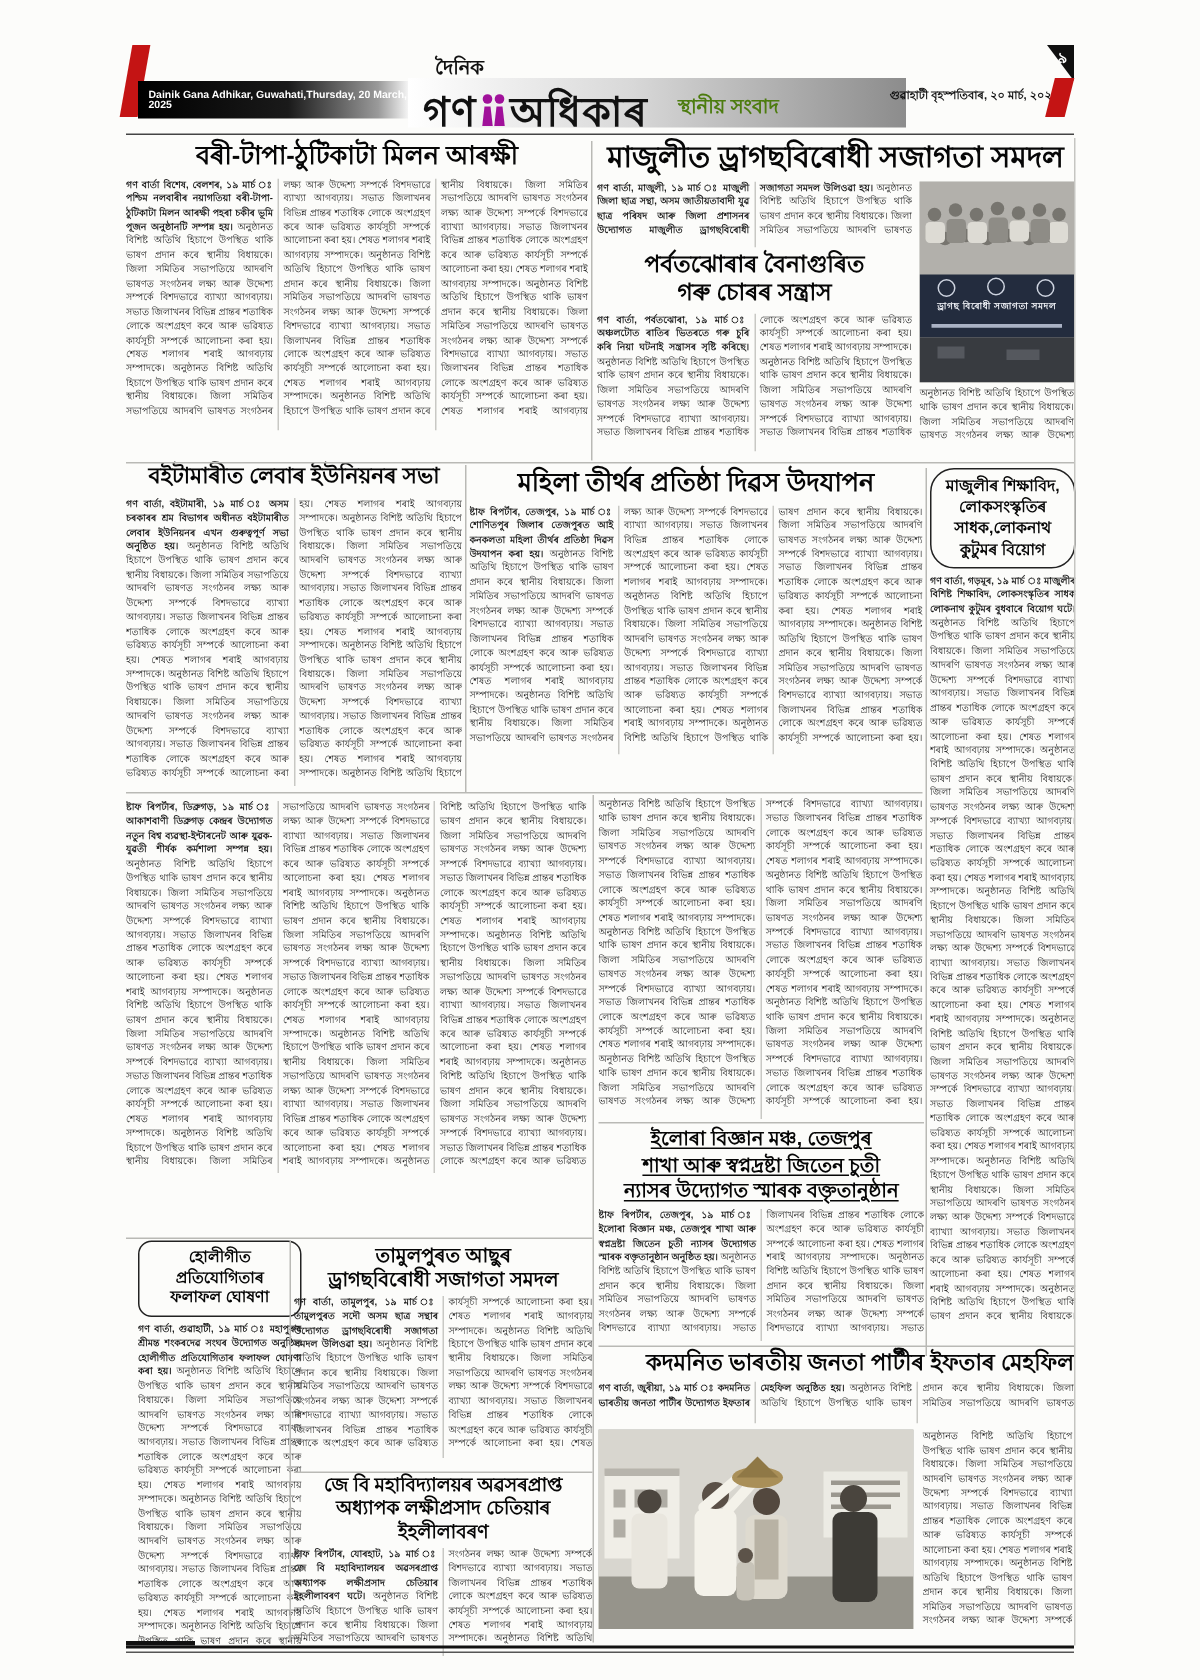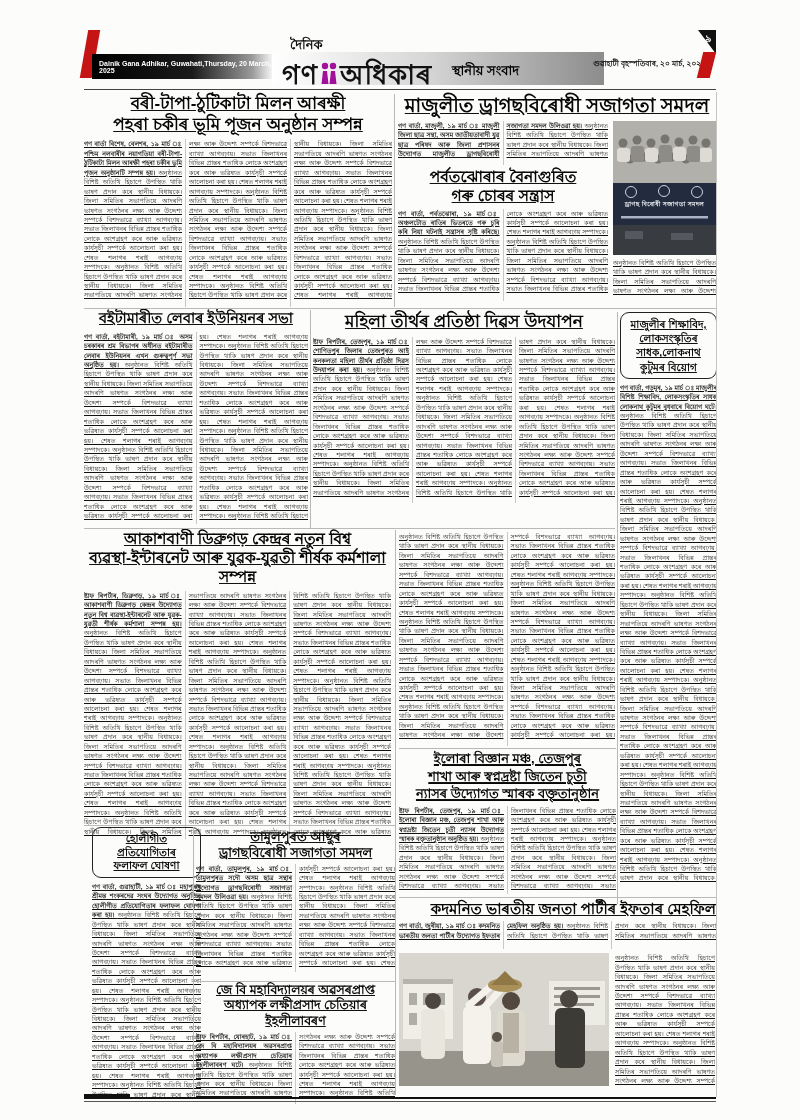--- a/index.html
+++ b/index.html
@@ -8,29 +8,29 @@
   
   .corner-red{position:absolute;background:#c41414;}
   .en-datebar{position:absolute;left:92px;top:54px;width:182px;height:25px;
       background:linear-gradient(90deg,#000 0%,#1a1a1a 55%,#9a9a9a 88%,#fdfdfd 100%);
       color:#fff;font-size:7px;font-weight:bold;display:flex;align-items:center;padding-left:7px;box-sizing:border-box;}
   .mast-strip{position:absolute;left:272px;top:52px;width:332px;height:33px;
       background:linear-gradient(90deg,#ffffff 0%,#d8d8d8 45%,#8c8c8c 100%);}
   .mast-small{position:absolute;left:290px;top:35px;font-size:13px;font-weight:bold;}
   .mast-main{position:absolute;left:282px;top:54px;font-size:27px;font-weight:bold;letter-spacing:1px;display:flex;align-items:center;}
   .mast-icon{display:inline-block;margin:0 2px;}
-  .section-label{position:absolute;left:452px;top:61px;font-size:13px;font-weight:bold;color:#000000;}
+  .section-label{position:absolute;left:452px;top:61px;font-size:13px;font-weight:bold;color:#4d7c0f;}
   .bn-date{position:absolute;left:590px;top:58px;width:116px;font-size:7.5px;text-align:right;font-weight:bold;}
   .pg-wedge{position:absolute;left:698px;top:30px;width:18px;height:24px;background:#101010;
       clip-path:polygon(25% 0,100% 0,100% 100%,0 0);}
   .pg-num{position:absolute;left:705px;top:31px;color:#fff;font-size:10px;font-weight:bold;}
   .pg-red{position:absolute;left:700px;top:52px;width:13px;height:26px;background:#c41414;transform:skewX(-14deg);}
   .header-rule{position:absolute;left:84px;top:89px;width:632px;height:1px;background:#444;}
   
-  .story{position:absolute;box-sizing:border-box;text-decoration:underline;}
+  .story{position:absolute;box-sizing:border-box;}
   .hl{font-weight:bold;text-align:center;line-height:1.22;color:#060606;}
   .body-txt{font-size:6.3px;line-height:1.5;text-align:justify;color:#1b1b1b;
       overflow:hidden;column-gap:7px;column-rule:1px solid #c8c8c4;column-fill:auto;word-break:break-word;}
   .dl{font-weight:bold;}
   .c1{column-count:1;} .c2{column-count:2;} .c3{column-count:3;}
   .boxed{border:1.5px solid #222;border-radius:9px;padding:4px 3px;}
   .u{text-decoration:underline;text-underline-offset:2px;}
   
   .vline{position:absolute;width:1px;background:#b9b9b5;}
   .hline{position:absolute;height:1px;background:#b9b9b5;}
@@ -74,21 +74,20 @@
   <div class="section-label">স্থানীয় সংবাদ</div>
   <div class="bn-date">গুৱাহাটী বৃহস্পতিবাৰ, ২০ মাৰ্চ, ২০২৫</div>
   <div class="pg-wedge"></div>
   <div class="pg-num">৯</div>
   <div class="pg-red"></div>
   <div class="header-rule"></div>
 
   <div class="story" style="left:84px;top:94px;width:308px;">
     <div class="hl" style="font-size:17px;">
       <div>বৰী-টাপা-ঠুটিকাটা মিলন আৰক্ষী</div>
-      <div>পহৰা চকীৰ ভূমি পূজন অনুষ্ঠান সম্পন্ন</div>
     </div>
     <div class="body-txt c3" style="height:168px;margin-top:4px;">
       <span class="dl">গণ বাৰ্তা বিশেষ, বেলশৰ, ১৯ মাৰ্চ ঃ পশ্চিম নলবাৰীৰ নয়াগতিয়া বৰী-টাপা-ঠুটিকাটা মিলন আৰক্ষী পহৰা চকীৰ ভূমি পূজন অনুষ্ঠানটি সম্পন্ন হয়। </span>
       <span>অনুষ্ঠানত বিশিষ্ট অতিথি হিচাপে উপস্থিত থাকি ভাষণ প্ৰদান কৰে স্থানীয় বিধায়কে। জিলা সমিতিৰ সভাপতিয়ে আদৰণি ভাষণত সংগঠনৰ লক্ষ্য আৰু উদ্দেশ্য সম্পৰ্কে বিশদভাৱে ব্যাখ্যা আগবঢ়ায়। সভাত জিলাখনৰ বিভিন্ন প্ৰান্তৰ শতাধিক লোকে অংশগ্ৰহণ কৰে আৰু ভৱিষ্যত কাৰ্যসূচী সম্পৰ্কে আলোচনা কৰা হয়। শেষত শলাগৰ শৰাই আগবঢ়ায় সম্পাদকে। অনুষ্ঠানত বিশিষ্ট অতিথি হিচাপে উপস্থিত থাকি ভাষণ প্ৰদান কৰে স্থানীয় বিধায়কে। জিলা সমিতিৰ সভাপতিয়ে আদৰণি ভাষণত সংগঠনৰ লক্ষ্য আৰু উদ্দেশ্য সম্পৰ্কে বিশদভাৱে ব্যাখ্যা আগবঢ়ায়। সভাত জিলাখনৰ বিভিন্ন প্ৰান্তৰ শতাধিক লোকে অংশগ্ৰহণ কৰে আৰু ভৱিষ্যত কাৰ্যসূচী সম্পৰ্কে আলোচনা কৰা হয়। শেষত শলাগৰ শৰাই আগবঢ়ায় সম্পাদকে। অনুষ্ঠানত বিশিষ্ট অতিথি হিচাপে উপস্থিত থাকি ভাষণ প্ৰদান কৰে স্থানীয় বিধায়কে। জিলা সমিতিৰ সভাপতিয়ে আদৰণি ভাষণত সংগঠনৰ লক্ষ্য আৰু উদ্দেশ্য সম্পৰ্কে বিশদভাৱে ব্যাখ্যা আগবঢ়ায়। সভাত জিলাখনৰ বিভিন্ন প্ৰান্তৰ শতাধিক লোকে অংশগ্ৰহণ কৰে আৰু ভৱিষ্যত কাৰ্যসূচী সম্পৰ্কে আলোচনা কৰা হয়। শেষত শলাগৰ শৰাই আগবঢ়ায় সম্পাদকে। অনুষ্ঠানত বিশিষ্ট অতিথি হিচাপে উপস্থিত থাকি ভাষণ প্ৰদান কৰে স্থানীয় বিধায়কে। জিলা সমিতিৰ সভাপতিয়ে আদৰণি ভাষণত সংগঠনৰ লক্ষ্য আৰু উদ্দেশ্য সম্পৰ্কে বিশদভাৱে ব্যাখ্যা আগবঢ়ায়। সভাত জিলাখনৰ বিভিন্ন প্ৰান্তৰ শতাধিক লোকে অংশগ্ৰহণ কৰে আৰু ভৱিষ্যত কাৰ্যসূচী সম্পৰ্কে আলোচনা কৰা হয়। শেষত শলাগৰ শৰাই আগবঢ়ায় সম্পাদকে। অনুষ্ঠানত বিশিষ্ট অতিথি হিচাপে উপস্থিত থাকি ভাষণ প্ৰদান কৰে স্থানীয় বিধায়কে। জিলা সমিতিৰ সভাপতিয়ে আদৰণি ভাষণত সংগঠনৰ লক্ষ্য আৰু উদ্দেশ্য সম্পৰ্কে বিশদভাৱে ব্যাখ্যা আগবঢ়ায়। সভাত জিলাখনৰ বিভিন্ন প্ৰান্তৰ শতাধিক লোকে অংশগ্ৰহণ কৰে আৰু ভৱিষ্যত কাৰ্যসূচী সম্পৰ্কে আলোচনা কৰা হয়। শেষত শলাগৰ শৰাই আগবঢ়ায় সম্পাদকে। অনুষ্ঠানত বিশিষ্ট অতিথি হিচাপে উপস্থিত থাকি ভাষণ প্ৰদান কৰে স্থানীয় বিধায়কে। জিলা সমিতিৰ সভাপতিয়ে আদৰণি ভাষণত সংগঠনৰ লক্ষ্য আৰু উদ্দেশ্য সম্পৰ্কে বিশদভাৱে ব্যাখ্যা আগবঢ়ায়। সভাত জিলাখনৰ বিভিন্ন প্ৰান্তৰ শতাধিক লোকে অংশগ্ৰহণ কৰে আৰু ভৱিষ্যত কাৰ্যসূচী সম্পৰ্কে আলোচনা কৰা হয়। শেষত শলাগৰ শৰাই আগবঢ়ায় সম্পাদকে। </span>
     </div>
   </div>
 
   <div class="story" style="left:398px;top:94px;width:318px;">
     <div class="hl" style="font-size:19.5px;">মাজুলীত ড্ৰাগছবিৰোধী সজাগতা সমদল</div>
     <div class="s2row">
@@ -172,37 +171,33 @@
     </div>
   </div>
 
   <div class="story" style="left:399px;top:532px;width:216px;">
     <div class="body-txt c2" style="height:214px;">
       <span>অনুষ্ঠানত বিশিষ্ট অতিথি হিচাপে উপস্থিত থাকি ভাষণ প্ৰদান কৰে স্থানীয় বিধায়কে। জিলা সমিতিৰ সভাপতিয়ে আদৰণি ভাষণত সংগঠনৰ লক্ষ্য আৰু উদ্দেশ্য সম্পৰ্কে বিশদভাৱে ব্যাখ্যা আগবঢ়ায়। সভাত জিলাখনৰ বিভিন্ন প্ৰান্তৰ শতাধিক লোকে অংশগ্ৰহণ কৰে আৰু ভৱিষ্যত কাৰ্যসূচী সম্পৰ্কে আলোচনা কৰা হয়। শেষত শলাগৰ শৰাই আগবঢ়ায় সম্পাদকে। অনুষ্ঠানত বিশিষ্ট অতিথি হিচাপে উপস্থিত থাকি ভাষণ প্ৰদান কৰে স্থানীয় বিধায়কে। জিলা সমিতিৰ সভাপতিয়ে আদৰণি ভাষণত সংগঠনৰ লক্ষ্য আৰু উদ্দেশ্য সম্পৰ্কে বিশদভাৱে ব্যাখ্যা আগবঢ়ায়। সভাত জিলাখনৰ বিভিন্ন প্ৰান্তৰ শতাধিক লোকে অংশগ্ৰহণ কৰে আৰু ভৱিষ্যত কাৰ্যসূচী সম্পৰ্কে আলোচনা কৰা হয়। শেষত শলাগৰ শৰাই আগবঢ়ায় সম্পাদকে। অনুষ্ঠানত বিশিষ্ট অতিথি হিচাপে উপস্থিত থাকি ভাষণ প্ৰদান কৰে স্থানীয় বিধায়কে। জিলা সমিতিৰ সভাপতিয়ে আদৰণি ভাষণত সংগঠনৰ লক্ষ্য আৰু উদ্দেশ্য সম্পৰ্কে বিশদভাৱে ব্যাখ্যা আগবঢ়ায়। সভাত জিলাখনৰ বিভিন্ন প্ৰান্তৰ শতাধিক লোকে অংশগ্ৰহণ কৰে আৰু ভৱিষ্যত কাৰ্যসূচী সম্পৰ্কে আলোচনা কৰা হয়। শেষত শলাগৰ শৰাই আগবঢ়ায় সম্পাদকে। অনুষ্ঠানত বিশিষ্ট অতিথি হিচাপে উপস্থিত থাকি ভাষণ প্ৰদান কৰে স্থানীয় বিধায়কে। জিলা সমিতিৰ সভাপতিয়ে আদৰণি ভাষণত সংগঠনৰ লক্ষ্য আৰু উদ্দেশ্য সম্পৰ্কে বিশদভাৱে ব্যাখ্যা আগবঢ়ায়। সভাত জিলাখনৰ বিভিন্ন প্ৰান্তৰ শতাধিক লোকে অংশগ্ৰহণ কৰে আৰু ভৱিষ্যত কাৰ্যসূচী সম্পৰ্কে আলোচনা কৰা হয়। শেষত শলাগৰ শৰাই আগবঢ়ায় সম্পাদকে। অনুষ্ঠানত বিশিষ্ট অতিথি হিচাপে উপস্থিত থাকি ভাষণ প্ৰদান কৰে স্থানীয় বিধায়কে। জিলা সমিতিৰ সভাপতিয়ে আদৰণি ভাষণত সংগঠনৰ লক্ষ্য আৰু উদ্দেশ্য সম্পৰ্কে বিশদভাৱে ব্যাখ্যা আগবঢ়ায়। সভাত জিলাখনৰ বিভিন্ন প্ৰান্তৰ শতাধিক লোকে অংশগ্ৰহণ কৰে আৰু ভৱিষ্যত কাৰ্যসূচী সম্পৰ্কে আলোচনা কৰা হয়। শেষত শলাগৰ শৰাই আগবঢ়ায় সম্পাদকে। অনুষ্ঠানত বিশিষ্ট অতিথি হিচাপে উপস্থিত থাকি ভাষণ প্ৰদান কৰে স্থানীয় বিধায়কে। জিলা সমিতিৰ সভাপতিয়ে আদৰণি ভাষণত সংগঠনৰ লক্ষ্য আৰু উদ্দেশ্য সম্পৰ্কে বিশদভাৱে ব্যাখ্যা আগবঢ়ায়। সভাত জিলাখনৰ বিভিন্ন প্ৰান্তৰ শতাধিক লোকে অংশগ্ৰহণ কৰে আৰু ভৱিষ্যত কাৰ্যসূচী সম্পৰ্কে আলোচনা কৰা হয়। শেষত শলাগৰ শৰাই আগবঢ়ায় সম্পাদকে। </span>
     </div>
   </div>
 
   <div class="story" style="left:620px;top:312px;width:97px;">
-    <div class="boxed hl" style="font-size:10.5px;line-height:1.35;">
+    <div class="boxed hl" style="font-size:10.5px;line-height:1.35;border-radius:16px;">
       <div>মাজুলীৰ শিক্ষাবিদ,</div>
       <div>লোকসংস্কৃতিৰ</div>
       <div>সাধক,লোকনাথ</div>
       <div>কুটুমৰ বিয়োগ</div>
     </div>
     <div class="body-txt c1" style="height:508px;margin-top:4px;">
       <span class="dl">গণ বাৰ্তা, গড়মূৰ, ১৯ মাৰ্চ ঃ মাজুলীৰ বিশিষ্ট শিক্ষাবিদ, লোকসংস্কৃতিৰ সাধক লোকনাথ কুটুমৰ বুধবাৰে বিয়োগ ঘটে। </span>
       <span>অনুষ্ঠানত বিশিষ্ট অতিথি হিচাপে উপস্থিত থাকি ভাষণ প্ৰদান কৰে স্থানীয় বিধায়কে। জিলা সমিতিৰ সভাপতিয়ে আদৰণি ভাষণত সংগঠনৰ লক্ষ্য আৰু উদ্দেশ্য সম্পৰ্কে বিশদভাৱে ব্যাখ্যা আগবঢ়ায়। সভাত জিলাখনৰ বিভিন্ন প্ৰান্তৰ শতাধিক লোকে অংশগ্ৰহণ কৰে আৰু ভৱিষ্যত কাৰ্যসূচী সম্পৰ্কে আলোচনা কৰা হয়। শেষত শলাগৰ শৰাই আগবঢ়ায় সম্পাদকে। অনুষ্ঠানত বিশিষ্ট অতিথি হিচাপে উপস্থিত থাকি ভাষণ প্ৰদান কৰে স্থানীয় বিধায়কে। জিলা সমিতিৰ সভাপতিয়ে আদৰণি ভাষণত সংগঠনৰ লক্ষ্য আৰু উদ্দেশ্য সম্পৰ্কে বিশদভাৱে ব্যাখ্যা আগবঢ়ায়। সভাত জিলাখনৰ বিভিন্ন প্ৰান্তৰ শতাধিক লোকে অংশগ্ৰহণ কৰে আৰু ভৱিষ্যত কাৰ্যসূচী সম্পৰ্কে আলোচনা কৰা হয়। শেষত শলাগৰ শৰাই আগবঢ়ায় সম্পাদকে। অনুষ্ঠানত বিশিষ্ট অতিথি হিচাপে উপস্থিত থাকি ভাষণ প্ৰদান কৰে স্থানীয় বিধায়কে। জিলা সমিতিৰ সভাপতিয়ে আদৰণি ভাষণত সংগঠনৰ লক্ষ্য আৰু উদ্দেশ্য সম্পৰ্কে বিশদভাৱে ব্যাখ্যা আগবঢ়ায়। সভাত জিলাখনৰ বিভিন্ন প্ৰান্তৰ শতাধিক লোকে অংশগ্ৰহণ কৰে আৰু ভৱিষ্যত কাৰ্যসূচী সম্পৰ্কে আলোচনা কৰা হয়। শেষত শলাগৰ শৰাই আগবঢ়ায় সম্পাদকে। অনুষ্ঠানত বিশিষ্ট অতিথি হিচাপে উপস্থিত থাকি ভাষণ প্ৰদান কৰে স্থানীয় বিধায়কে। জিলা সমিতিৰ সভাপতিয়ে আদৰণি ভাষণত সংগঠনৰ লক্ষ্য আৰু উদ্দেশ্য সম্পৰ্কে বিশদভাৱে ব্যাখ্যা আগবঢ়ায়। সভাত জিলাখনৰ বিভিন্ন প্ৰান্তৰ শতাধিক লোকে অংশগ্ৰহণ কৰে আৰু ভৱিষ্যত কাৰ্যসূচী সম্পৰ্কে আলোচনা কৰা হয়। শেষত শলাগৰ শৰাই আগবঢ়ায় সম্পাদকে। অনুষ্ঠানত বিশিষ্ট অতিথি হিচাপে উপস্থিত থাকি ভাষণ প্ৰদান কৰে স্থানীয় বিধায়কে। জিলা সমিতিৰ সভাপতিয়ে আদৰণি ভাষণত সংগঠনৰ লক্ষ্য আৰু উদ্দেশ্য সম্পৰ্কে বিশদভাৱে ব্যাখ্যা আগবঢ়ায়। সভাত জিলাখনৰ বিভিন্ন প্ৰান্তৰ শতাধিক লোকে অংশগ্ৰহণ কৰে আৰু ভৱিষ্যত কাৰ্যসূচী সম্পৰ্কে আলোচনা কৰা হয়। শেষত শলাগৰ শৰাই আগবঢ়ায় সম্পাদকে। অনুষ্ঠানত বিশিষ্ট অতিথি হিচাপে উপস্থিত থাকি ভাষণ প্ৰদান কৰে স্থানীয় বিধায়কে। জিলা সমিতিৰ সভাপতিয়ে আদৰণি ভাষণত সংগঠনৰ লক্ষ্য আৰু উদ্দেশ্য সম্পৰ্কে বিশদভাৱে ব্যাখ্যা আগবঢ়ায়। সভাত জিলাখনৰ বিভিন্ন প্ৰান্তৰ শতাধিক লোকে অংশগ্ৰহণ কৰে আৰু ভৱিষ্যত কাৰ্যসূচী সম্পৰ্কে আলোচনা কৰা হয়। শেষত শলাগৰ শৰাই আগবঢ়ায় সম্পাদকে। অনুষ্ঠানত বিশিষ্ট অতিথি হিচাপে উপস্থিত থাকি ভাষণ প্ৰদান কৰে স্থানীয় বিধায়কে। জিলা সমিতিৰ সভাপতিয়ে আদৰণি ভাষণত সংগঠনৰ লক্ষ্য আৰু উদ্দেশ্য সম্পৰ্কে বিশদভাৱে ব্যাখ্যা আগবঢ়ায়। সভাত জিলাখনৰ বিভিন্ন প্ৰান্তৰ শতাধিক লোকে অংশগ্ৰহণ কৰে আৰু ভৱিষ্যত কাৰ্যসূচী সম্পৰ্কে আলোচনা কৰা হয়। শেষত শলাগৰ শৰাই আগবঢ়ায় সম্পাদকে। </span>
     </div>
   </div>
 
   <div class="story" style="left:84px;top:530px;width:307px;">
-    <div class="hl" style="font-size:15.5px;">
-      <div>আকাশবাণী ডিব্ৰুগড় কেন্দ্ৰৰ নতুন বিশ্ব</div>
-      <div>ব্যৱস্থা-ইন্টাৰনেট আৰু যুৱক-যুৱতী শীৰ্ষক কৰ্মশালা সম্পন্ন</div>
-    </div>
     <div class="body-txt c3" style="height:248px;margin-top:4px;">
       <span class="dl">ষ্টাফ ৰিপৰ্টাৰ, ডিব্ৰুগড়, ১৯ মাৰ্চ ঃ আকাশবাণী ডিব্ৰুগড় কেন্দ্ৰৰ উদ্যোগত নতুন বিশ্ব ব্যৱস্থা-ইন্টাৰনেট আৰু যুৱক-যুৱতী শীৰ্ষক কৰ্মশালা সম্পন্ন হয়। </span>
       <span>অনুষ্ঠানত বিশিষ্ট অতিথি হিচাপে উপস্থিত থাকি ভাষণ প্ৰদান কৰে স্থানীয় বিধায়কে। জিলা সমিতিৰ সভাপতিয়ে আদৰণি ভাষণত সংগঠনৰ লক্ষ্য আৰু উদ্দেশ্য সম্পৰ্কে বিশদভাৱে ব্যাখ্যা আগবঢ়ায়। সভাত জিলাখনৰ বিভিন্ন প্ৰান্তৰ শতাধিক লোকে অংশগ্ৰহণ কৰে আৰু ভৱিষ্যত কাৰ্যসূচী সম্পৰ্কে আলোচনা কৰা হয়। শেষত শলাগৰ শৰাই আগবঢ়ায় সম্পাদকে। অনুষ্ঠানত বিশিষ্ট অতিথি হিচাপে উপস্থিত থাকি ভাষণ প্ৰদান কৰে স্থানীয় বিধায়কে। জিলা সমিতিৰ সভাপতিয়ে আদৰণি ভাষণত সংগঠনৰ লক্ষ্য আৰু উদ্দেশ্য সম্পৰ্কে বিশদভাৱে ব্যাখ্যা আগবঢ়ায়। সভাত জিলাখনৰ বিভিন্ন প্ৰান্তৰ শতাধিক লোকে অংশগ্ৰহণ কৰে আৰু ভৱিষ্যত কাৰ্যসূচী সম্পৰ্কে আলোচনা কৰা হয়। শেষত শলাগৰ শৰাই আগবঢ়ায় সম্পাদকে। অনুষ্ঠানত বিশিষ্ট অতিথি হিচাপে উপস্থিত থাকি ভাষণ প্ৰদান কৰে স্থানীয় বিধায়কে। জিলা সমিতিৰ সভাপতিয়ে আদৰণি ভাষণত সংগঠনৰ লক্ষ্য আৰু উদ্দেশ্য সম্পৰ্কে বিশদভাৱে ব্যাখ্যা আগবঢ়ায়। সভাত জিলাখনৰ বিভিন্ন প্ৰান্তৰ শতাধিক লোকে অংশগ্ৰহণ কৰে আৰু ভৱিষ্যত কাৰ্যসূচী সম্পৰ্কে আলোচনা কৰা হয়। শেষত শলাগৰ শৰাই আগবঢ়ায় সম্পাদকে। অনুষ্ঠানত বিশিষ্ট অতিথি হিচাপে উপস্থিত থাকি ভাষণ প্ৰদান কৰে স্থানীয় বিধায়কে। জিলা সমিতিৰ সভাপতিয়ে আদৰণি ভাষণত সংগঠনৰ লক্ষ্য আৰু উদ্দেশ্য সম্পৰ্কে বিশদভাৱে ব্যাখ্যা আগবঢ়ায়। সভাত জিলাখনৰ বিভিন্ন প্ৰান্তৰ শতাধিক লোকে অংশগ্ৰহণ কৰে আৰু ভৱিষ্যত কাৰ্যসূচী সম্পৰ্কে আলোচনা কৰা হয়। শেষত শলাগৰ শৰাই আগবঢ়ায় সম্পাদকে। অনুষ্ঠানত বিশিষ্ট অতিথি হিচাপে উপস্থিত থাকি ভাষণ প্ৰদান কৰে স্থানীয় বিধায়কে। জিলা সমিতিৰ সভাপতিয়ে আদৰণি ভাষণত সংগঠনৰ লক্ষ্য আৰু উদ্দেশ্য সম্পৰ্কে বিশদভাৱে ব্যাখ্যা আগবঢ়ায়। সভাত জিলাখনৰ বিভিন্ন প্ৰান্তৰ শতাধিক লোকে অংশগ্ৰহণ কৰে আৰু ভৱিষ্যত কাৰ্যসূচী সম্পৰ্কে আলোচনা কৰা হয়। শেষত শলাগৰ শৰাই আগবঢ়ায় সম্পাদকে। অনুষ্ঠানত বিশিষ্ট অতিথি হিচাপে উপস্থিত থাকি ভাষণ প্ৰদান কৰে স্থানীয় বিধায়কে। জিলা সমিতিৰ সভাপতিয়ে আদৰণি ভাষণত সংগঠনৰ লক্ষ্য আৰু উদ্দেশ্য সম্পৰ্কে বিশদভাৱে ব্যাখ্যা আগবঢ়ায়। সভাত জিলাখনৰ বিভিন্ন প্ৰান্তৰ শতাধিক লোকে অংশগ্ৰহণ কৰে আৰু ভৱিষ্যত কাৰ্যসূচী সম্পৰ্কে আলোচনা কৰা হয়। শেষত শলাগৰ শৰাই আগবঢ়ায় সম্পাদকে। অনুষ্ঠানত বিশিষ্ট অতিথি হিচাপে উপস্থিত থাকি ভাষণ প্ৰদান কৰে স্থানীয় বিধায়কে। জিলা সমিতিৰ সভাপতিয়ে আদৰণি ভাষণত সংগঠনৰ লক্ষ্য আৰু উদ্দেশ্য সম্পৰ্কে বিশদভাৱে ব্যাখ্যা আগবঢ়ায়। সভাত জিলাখনৰ বিভিন্ন প্ৰান্তৰ শতাধিক লোকে অংশগ্ৰহণ কৰে আৰু ভৱিষ্যত কাৰ্যসূচী সম্পৰ্কে আলোচনা কৰা হয়। শেষত শলাগৰ শৰাই আগবঢ়ায় সম্পাদকে। অনুষ্ঠানত বিশিষ্ট অতিথি হিচাপে উপস্থিত থাকি ভাষণ প্ৰদান কৰে স্থানীয় বিধায়কে। জিলা সমিতিৰ সভাপতিয়ে আদৰণি ভাষণত সংগঠনৰ লক্ষ্য আৰু উদ্দেশ্য সম্পৰ্কে বিশদভাৱে ব্যাখ্যা আগবঢ়ায়। সভাত জিলাখনৰ বিভিন্ন প্ৰান্তৰ শতাধিক লোকে অংশগ্ৰহণ কৰে আৰু ভৱিষ্যত কাৰ্যসূচী সম্পৰ্কে আলোচনা কৰা হয়। শেষত শলাগৰ শৰাই আগবঢ়ায় সম্পাদকে। </span>
     </div>
   </div>
 
   <div class="story" style="left:399px;top:750px;width:217px;">
     <div class="hl" style="font-size:13px;line-height:1.35;">
       <div class="u">ইলোৰা বিজ্ঞান মঞ্চ, তেজপুৰ</div>
       <div class="u">শাখা আৰু স্বপ্নদ্ৰষ্টা জিতেন চুতী</div>

